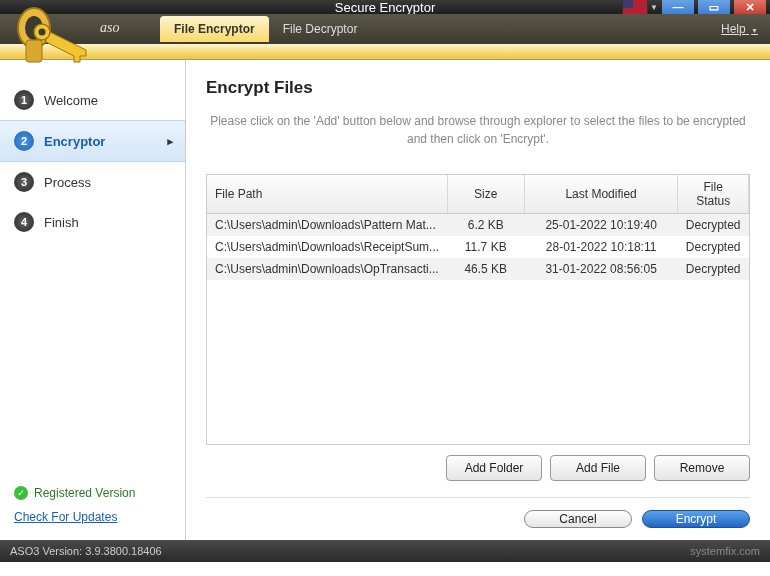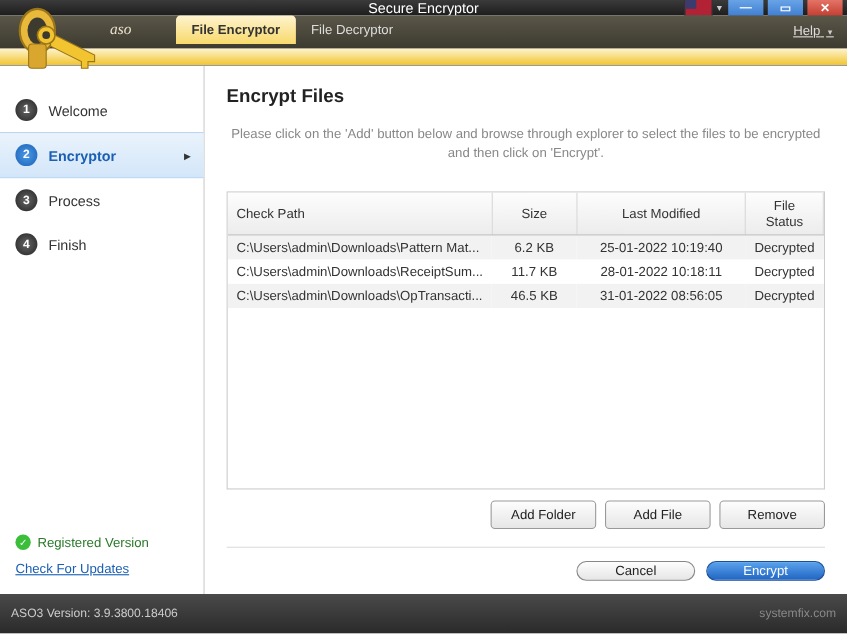--- a/index.html
+++ b/index.html
@@ -11,21 +11,21 @@
 .titlebar .right { margin-left: auto; display: flex; align-items: center; gap: 4px; padding-right: 4px; }
 .flag { width: 26px; height: 16px; background: linear-gradient(#b22234,#b22234); border: 1px solid #333; position: relative; }
 .flag::before { content:""; position:absolute; left:0; top:0; width:10px; height:8px; background:#3c3b6e; }
 .tri { color:#ccc; font-size:8px; margin-left:2px; }
 .winbtn { width: 32px; height: 18px; border-radius: 3px; display: inline-flex; align-items: center; justify-content: center; color: #fff; font-size: 11px; font-weight: bold; cursor: pointer; }
 .minbtn { background: linear-gradient(#6ea8e8,#3b7bd0); }
 .maxbtn { background: linear-gradient(#6ea8e8,#3b7bd0); }
 .closebtn { background: linear-gradient(#e87a6e,#c0392b); }
 
 
-.menubar { height: 30px; background: linear-gradient(#5a5648,#3d3a30); display: flex; align-items: flex-start; padding-left: 100px; position: relative; }
+.menubar { height: 30px; background: linear-gradient(#5a5648,#3d3a30); display: flex; align-items: center; padding-left: 100px; position: relative; }
 .menubar .aso { position: absolute; left: 100px; top: 6px; color: #e8e1cc; font-style: italic; font-family: Georgia, serif; font-size: 14px; }
 .menubar .tabs { margin-left: 60px; display: flex; align-items: flex-end; }
 .tab { padding: 6px 14px; font-size: 12px; color: #ddd; cursor: pointer; border-radius: 4px 4px 0 0; }
 .tab.active { background: linear-gradient(#fef4cf,#f8d96b); color: #333; font-weight: bold; }
 .help { margin-left: auto; color: #ddd; font-size: 12px; padding: 7px 12px; cursor: pointer; text-decoration: underline; }
 .help .tri { font-size: 7px; }
 
 
 .goldstrip { height: 16px; background: linear-gradient(#fef4cf,#f2c530); border-bottom: 1px solid #999; }
 
@@ -63,21 +63,21 @@
 td.left { text-align: left; }
 
 
 .btnrow { display: flex; gap: 8px; justify-content: flex-end; margin-top: 10px; }
 .btn { min-width: 96px; height: 26px; border: 1px solid #999; border-radius: 4px; background: linear-gradient(#fdfdfd,#e6e6e6); font-size: 12px; cursor: pointer; color: #222; }
 .actionrow { display: flex; gap: 10px; justify-content: flex-end; margin-top: 16px; padding-top: 12px; border-top: 1px solid #ddd; }
 .pillbtn { min-width: 108px; height: 18px; border-radius: 13px; font-size: 12px; cursor: pointer; border: 1px solid #888; background: linear-gradient(#fdfdfd,#e6e6e6); color: #222; }
 .pillbtn.primary { background: linear-gradient(#5aa2ec,#2166c4); color: #fff; border-color: #1a4f99; font-weight: normal; }
 
 
-.statusbar { height: 36px; background: linear-gradient(#4a4a4a,#2a2a2a); color: #ccc; font-size: 11px; display: flex; align-items: center; padding: 0 10px; justify-content: space-between; }
+.statusbar { height: 22px; background: linear-gradient(#4a4a4a,#2a2a2a); color: #ccc; font-size: 11px; display: flex; align-items: center; padding: 0 10px; justify-content: space-between; }
 .watermark { color: #888; font-size: 11px; }
 </style>
 </head>
 <body>
 
 <div class="titlebar">
   <span class="title">Secure Encryptor</span>
   <div class="right">
     <span style="display:flex;align-items:center;">
       <span class="flag"></span>
@@ -142,21 +142,21 @@
   </div>
 
   <div class="content">
     <div class="heading">Encrypt Files</div>
     <div class="desc">Please click on the 'Add' button below and browse through explorer to select the files to be encrypted and then click on 'Encrypt'.</div>
 
     <div class="tablewrap">
       <table>
         <thead>
           <tr>
-            <th style="width:240px">Check Path</th>
+            <th style="width:240px">File Path</th>
             <th class="center" style="width:80px">Size</th>
             <th class="center" style="width:160px">Last Modified</th>
             <th class="center">File Status</th>
           </tr>
         </thead>
         <tbody>
           <tr>
             <td class="left">C:\Users\admin\Downloads\Pattern Mat...</td>
             <td class="center">6.2 KB</td>
             <td class="center">25-01-2022 10:19:40</td>

